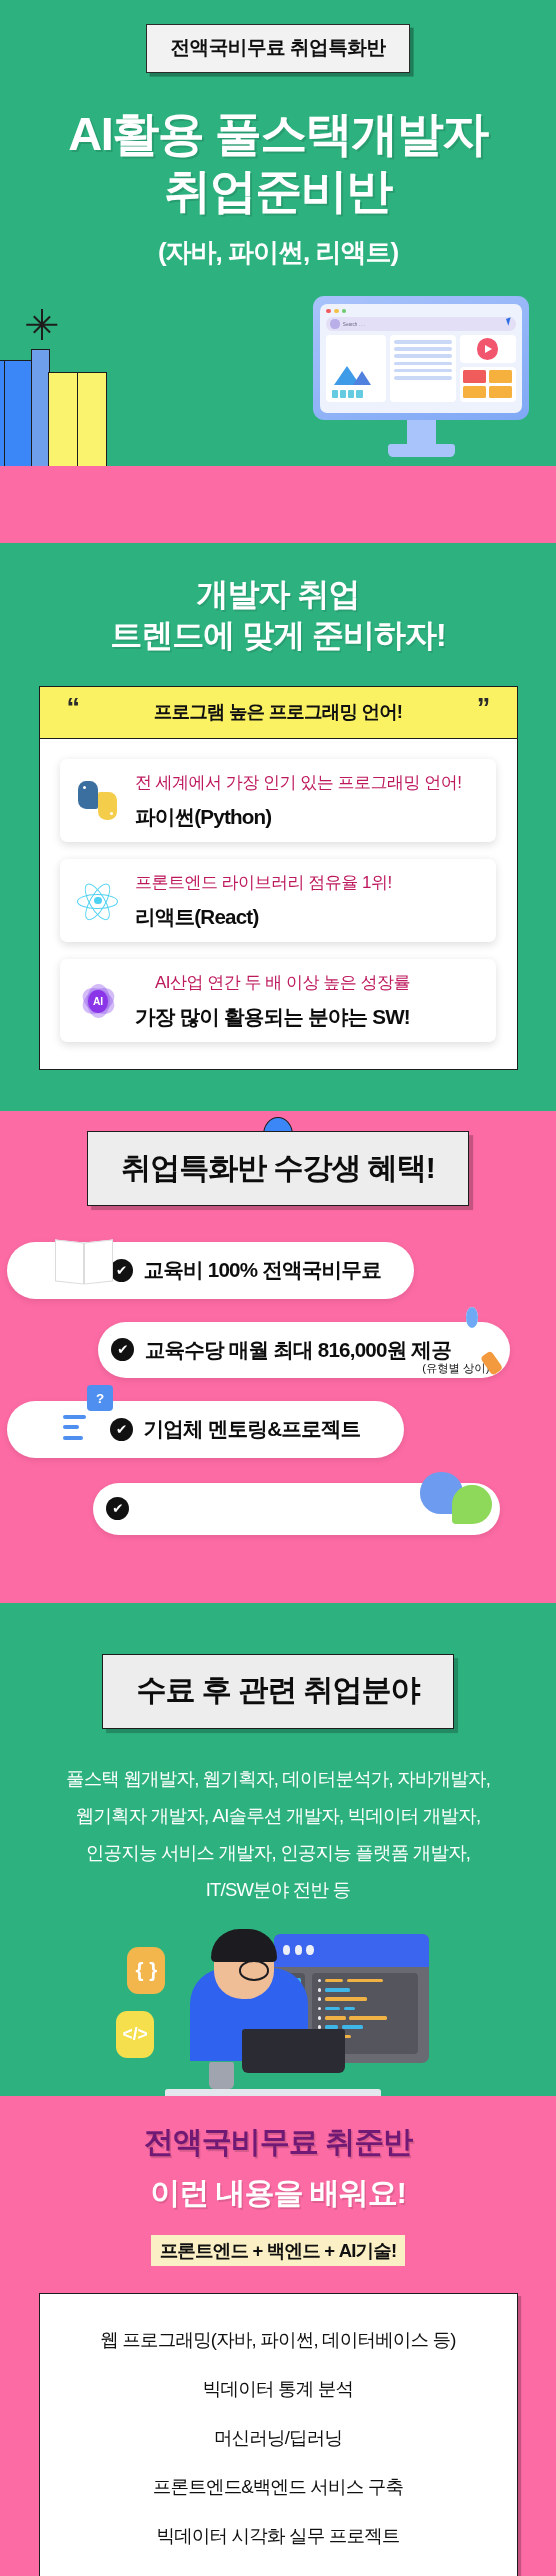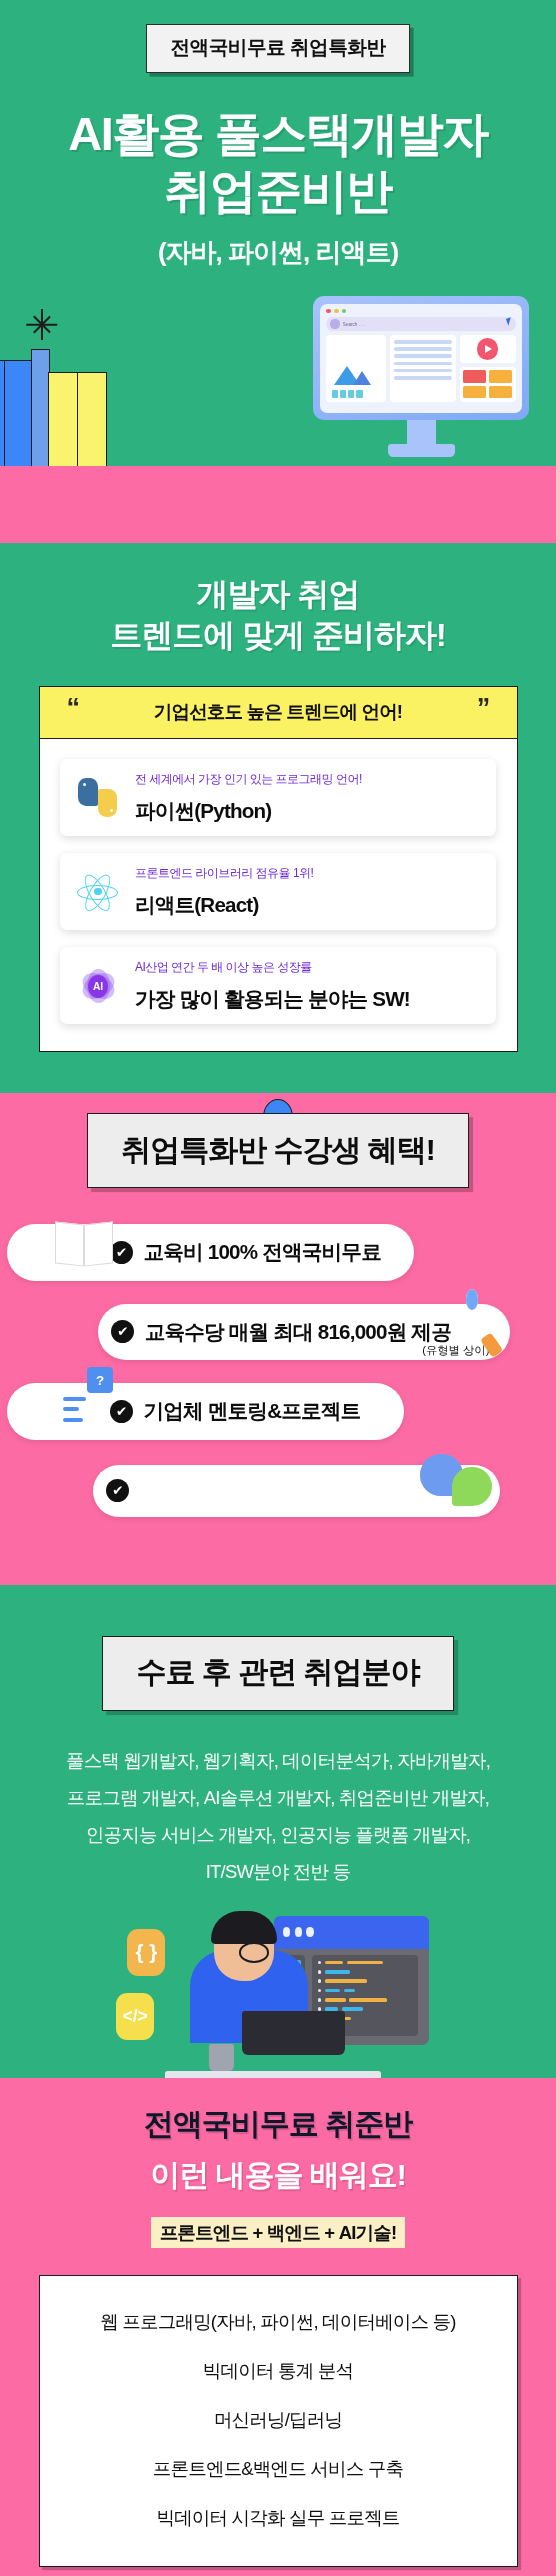--- a/index.html
+++ b/index.html
@@ -125,21 +125,21 @@
     position:relative; font-size:18.5px; font-weight:bold; color:#101010; letter-spacing:-0.8px;
   }
   .quote { position:absolute; font-size:27px; font-weight:bold; color:#2b2b2b; top:6.2px; }
   .quote.l { left:27px; } .quote.r { right:27px; }
   .trend-body { padding: 20.6px 20.6px 27px; }
   .lang-card {
     background:#fff; border-radius:7.2px; box-shadow: 0 2.6px 8.2px rgba(0,0,0,0.13);
     display:flex; align-items:center; gap:13.4px; padding: 11.3px 14.4px; margin-bottom: 17.5px; text-align:left;
   }
   .lang-ico { width:47px; height:47px; flex:none; display:flex; align-items:center; justify-content:center; }
-  .lang-sub { font-size:12px; color:#6d28d9; letter-spacing:-0.5px; }
+  .lang-sub { font-size:17px; color:#be185d; letter-spacing:-0.5px;text-align:right; }
   .lang-name { font-size:20.6px; font-weight:bold; color:#0d0d0d; letter-spacing:-0.8px; margin-top:9px; }
 
   
   .py { position:relative; width:39px;height:39px; }
   .py-b, .py-y { position:absolute; width:19.6px; height:28px; }
   .py-b { background:#3B6FA0; top:0; left:0; border-radius:8.2px 8.2px 2.1px 8.2px; }
   .py-y { background:#F4CE4B; bottom:0; right:0; border-radius:2.1px 8.2px 8.2px 8.2px; }
   .py-b:after{content:"";position:absolute;width:3.1px;height:3.1px;background:#fff;border-radius:50%;top:4.6px;left:4.6px;}
   .py-y:after{content:"";position:absolute;width:3.1px;height:3.1px;background:#fff;border-radius:50%;bottom:4.6px;right:4.6px;}
   
@@ -226,21 +226,21 @@
      border-radius:3.1px 3.1px 6.2px 6.2px;}
   .cd-desk{position:absolute;left:52px;bottom:0;width:216px;height:9.3px;background:#E3E6EC;border-radius:2.6px;}
   .cd-mug{position:absolute;left:96px;bottom:9.3px;width:25px;height:27px;background:#9FA4AE;border-radius:2.1px 2.1px 5.2px 5.2px;}
   .cd-br1{position:absolute;left:14.4px;top:18.5px;width:38px;height:47px;background:#F2B64C;border-radius:11.3px;
      color:#fff;font-size:20.6px;font-weight:bold;display:flex;align-items:center;justify-content:center;}
   .cd-br2{position:absolute;left:3.1px;top:83px;width:38px;height:47px;background:#F5DF4C;border-radius:11.3px;
      color:#fff;font-size:17.5px;font-weight:bold;display:flex;align-items:center;justify-content:center;}
 
   
   .sec-curri { padding: 26px 0 41px; text-align:center; }
-  .curri-t1 { color:#0f172a; font-weight:bold; font-size:30px; letter-spacing:-1px;
+  .curri-t1 { color:#701a75; font-weight:bold; font-size:30px; letter-spacing:-1px;
               text-shadow: 1.5px 1.5px 0 rgba(0,0,0,0.15); text-align: center;}
   .curri-t2 { color:#fff; font-weight:bold; font-size:30px; letter-spacing:-1px; margin-top:9.3px;
               text-shadow: 1.5px 1.5px 0 rgba(0,0,0,0.12);}
   .curri-tag { display:inline-block; margin-top:21.6px; background:#FBEFC5; color:#101010;
                font-size:18.5px; font-weight:bold; padding:3.1px 8.2px; letter-spacing:-0.8px; }
   .curri-box { width:479px; margin: 27px auto 0; background:#fff; border:1.5px solid #1d1d1d;
                box-shadow: 3.1px 3.1px 0 rgba(0,0,0,0.22); padding: 33px 15.5px 36px; }
   .curri-li { font-size:18.5px; color:#101010; letter-spacing:-0.8px; margin-bottom:24px; }
   .curri-li:last-child { margin-bottom:0; }
 </style>
@@ -327,21 +327,21 @@
 
   <section class="band green sec-trend">
     <div class="h-white">
       <div>개발자 취업</div>
       <div>트렌드에 맞게 준비하자!</div>
     </div>
 
     <div class="trend-box">
       <div class="trend-head">
         <span class="quote l">“</span>
-        <span>기업선호도 높은 트렌드에 언어!</span>
+        <span>프로그램 높은 프로그래밍 언어!</span>
         <span class="quote r">”</span>
       </div>
       <div class="trend-body">
 
         <div class="lang-card">
           <span class="lang-ico">
             <span class="py">
                 <span class="py-b"></span>
                 <span class="py-y"></span>
               </span>
@@ -441,21 +441,21 @@
     </div>
   </section>
 
   <section class="band green sec-fields">
     <div class="plaque-wrap">
       <div class="plaque">수료 후 관련 취업분야</div>
     </div>
 
     <div class="fields-text">
       <div>풀스택 웹개발자, 웹기획자, 데이터분석가, 자바개발자,</div>
-      <div>프로그램 개발자, AI솔루션 개발자, 취업준비반 개발자,</div>
+      <div>웹기획자 개발자, AI솔루션 개발자, 빅데이터 개발자,</div>
       <div>인공지능 서비스 개발자, 인공지능 플랫폼 개발자,</div>
       <div>IT/SW분야 전반 등</div>
     </div>
 
     <div class="coder">
       <div class="cd-br1">{ }</div>
       <div class="cd-br2">&lt;/&gt;</div>
       <div class="cd-win">
         <div class="top">
             <i></i>

